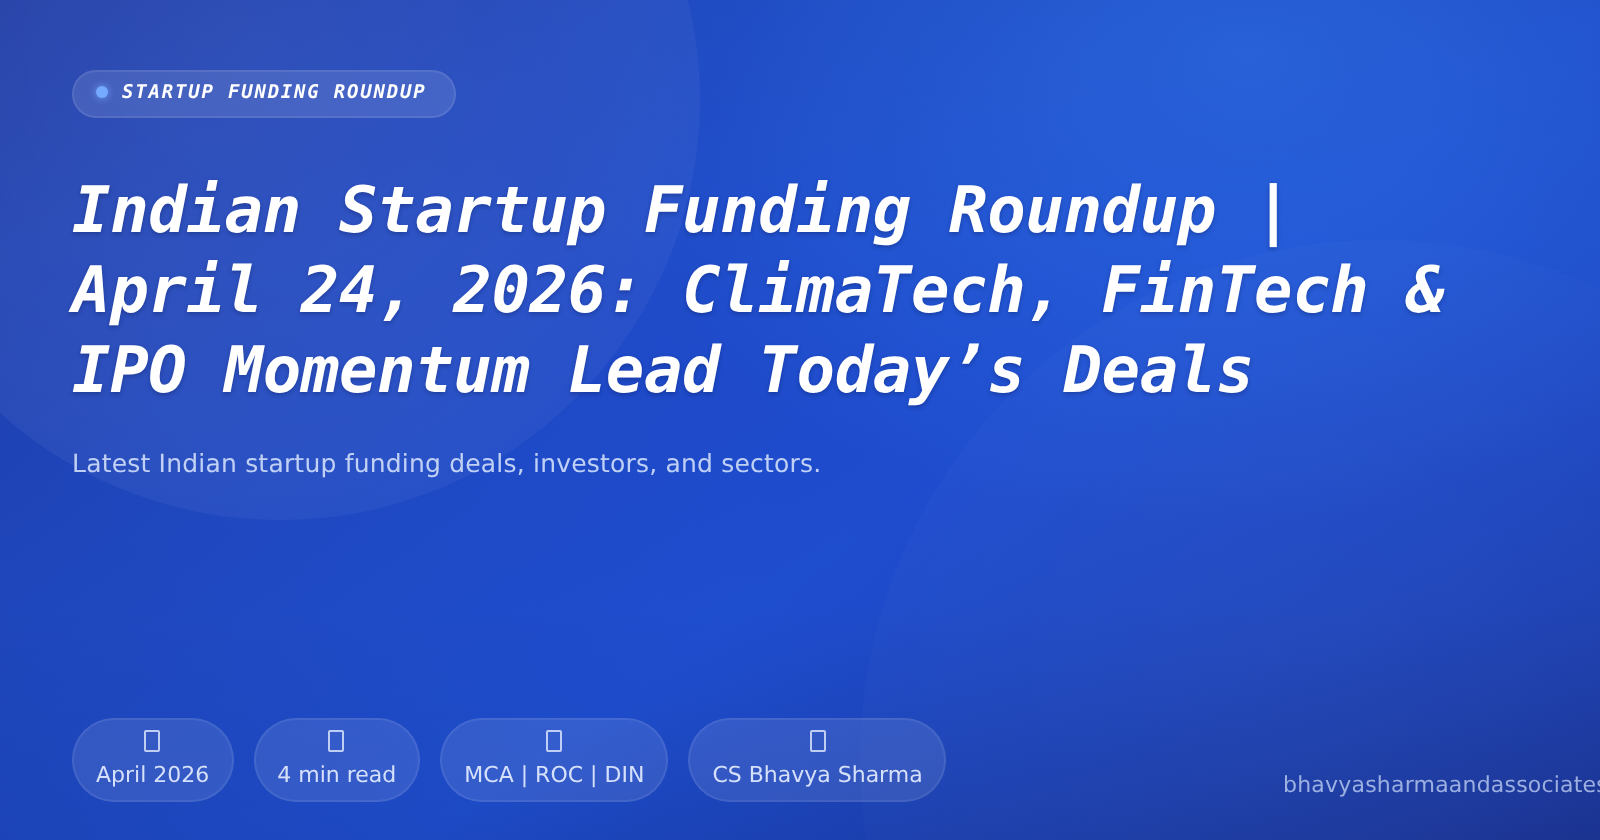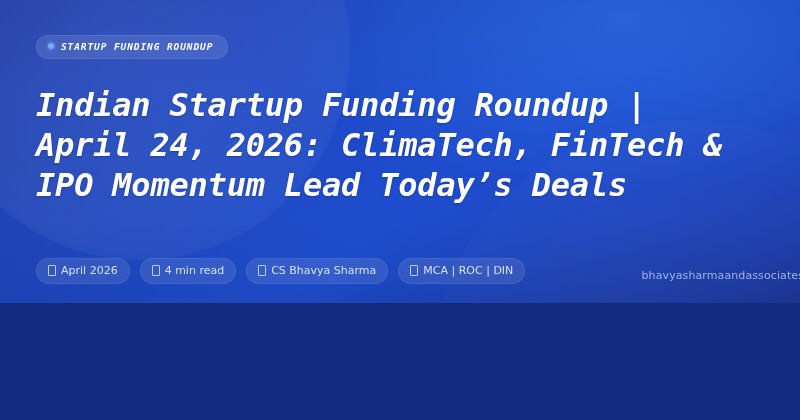--- a/index.html
+++ b/index.html
@@ -7,21 +7,21 @@
     padding: 0;
     background: #132a7e;
   }
   body {
     font-family: "DejaVu Sans", sans-serif;
   }
 
   .hero {
     position: relative;
     width: 800px;
-    height: 303px;
+    height: 420px;
     overflow: hidden;
     background:
       radial-gradient(120% 150% at 78% 6%, rgba(42,102,224,0.95) 0%, rgba(30,74,204,0.55) 38%, rgba(24,54,166,0.0) 72%),
       linear-gradient(145deg, #1d3aa6 0%, #1f46bb 30%, #1f4fd0 58%, #18308f 100%);
   }
 
   
   .deco-circle {
     position: absolute;
     left: -70px;
@@ -122,20 +122,21 @@
     align-items: center;
     gap: 5px;
     padding: 5px 11px 6px 11px;
     border-radius: 999px;
     background: rgba(255,255,255,0.10);
     border: 1px solid rgba(255,255,255,0.075);
     font-family: "DejaVu Sans", sans-serif;
     font-size: 11px;
     color: rgba(226,235,255,0.93);
     white-space: nowrap;
+    flex-direction: column;
   }
   .chip-icon {
     display: inline-block;
     width: 6px;
     height: 9px;
     border: 1px solid rgba(226,235,255,0.80);
     border-radius: 1px;
     flex: 0 0 auto;
     position: relative;
     top: 0px;
@@ -164,42 +165,43 @@
 
   <div class="content">
 
     <div class="badge">
       <span class="badge-dot"></span>
       <span class="badge-label">STARTUP FUNDING ROUNDUP</span>
     </div>
 
     <h1 class="title">Indian Startup Funding Roundup | April 24, 2026: ClimaTech, FinTech &amp; IPO Momentum Lead Today’s Deals</h1>
 
+    <p class="subtitle">Latest Indian startup funding deals, investors, and sectors.</p>
 
   </div>
 
   <div class="chips">
 
     <div class="chip">
       <span class="chip-icon"></span>
       <span>April 2026</span>
     </div>
 
     <div class="chip">
       <span class="chip-icon"></span>
       <span>4 min read</span>
     </div>
 
     <div class="chip">
       <span class="chip-icon"></span>
+      <span>MCA | ROC | DIN</span>
+    </div>
+
+    <div class="chip">
+      <span class="chip-icon"></span>
       <span>CS Bhavya Sharma</span>
     </div>
 
-    <div class="chip">
-      <span class="chip-icon"></span>
-      <span>MCA | ROC | DIN</span>
-    </div>
-
   </div>
 
   <div class="watermark">bhavyasharmaandassociates</div>
 
 </div>
 
 </body></html>

